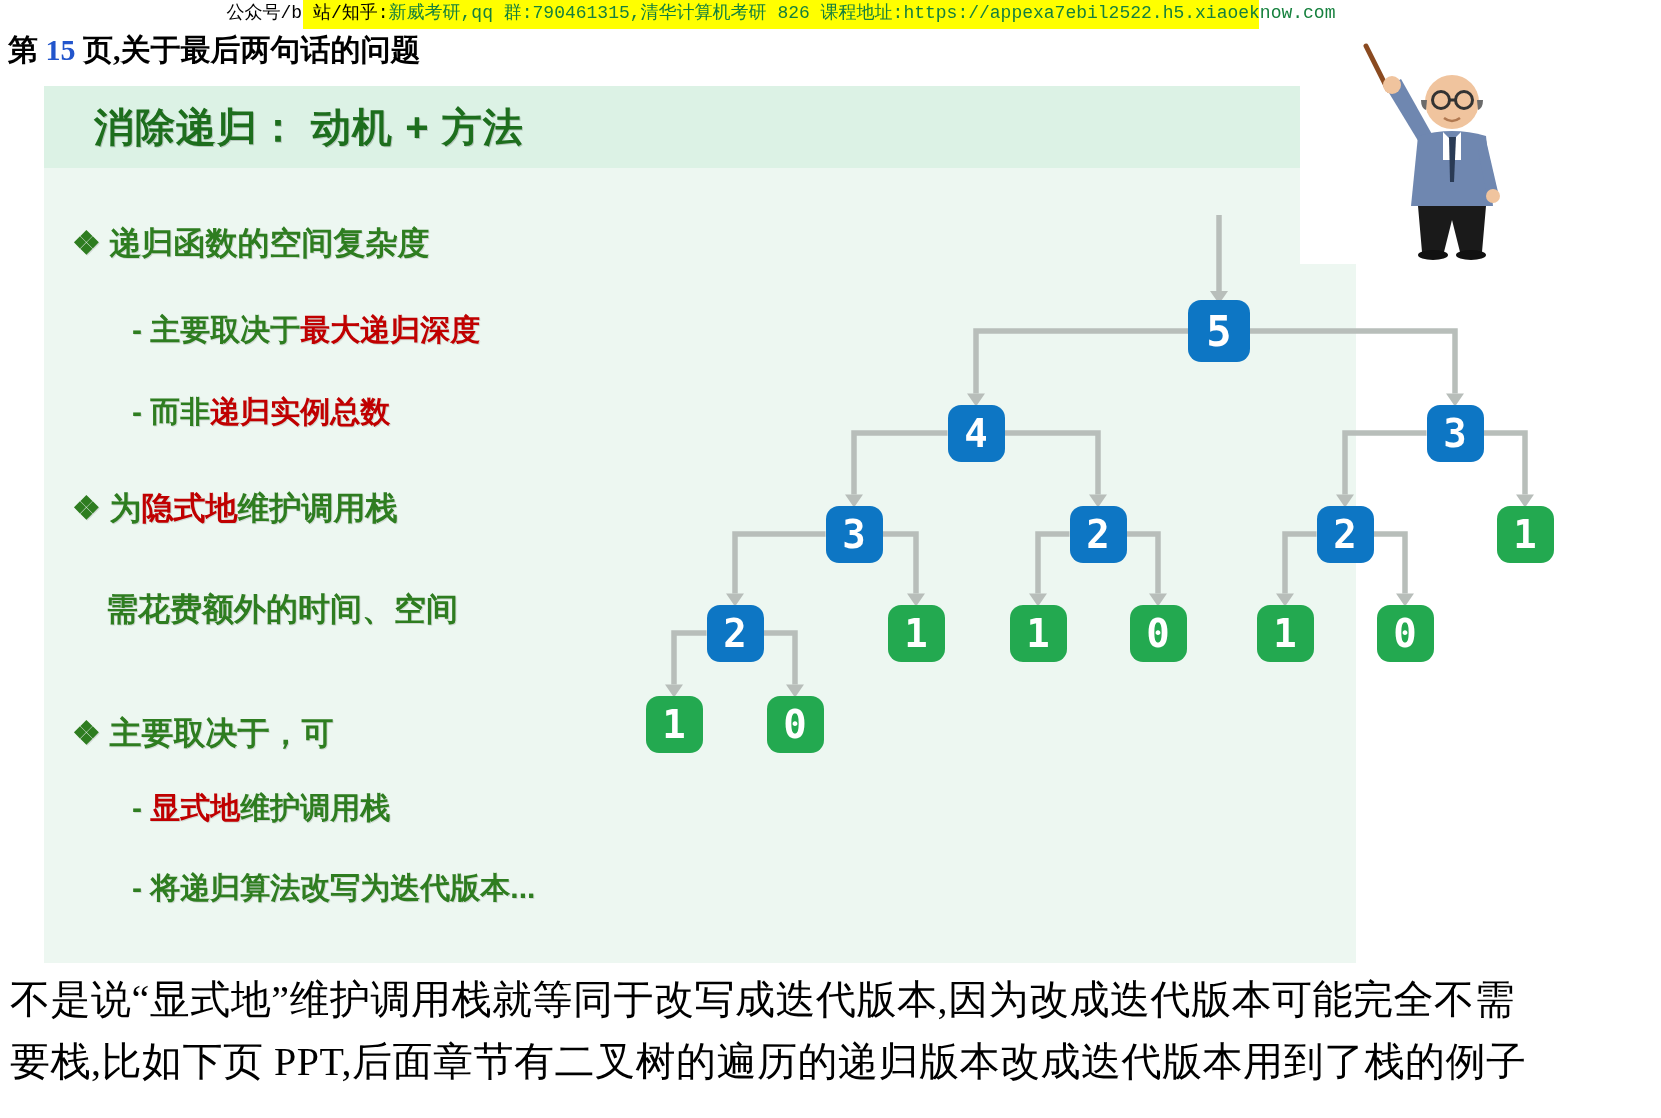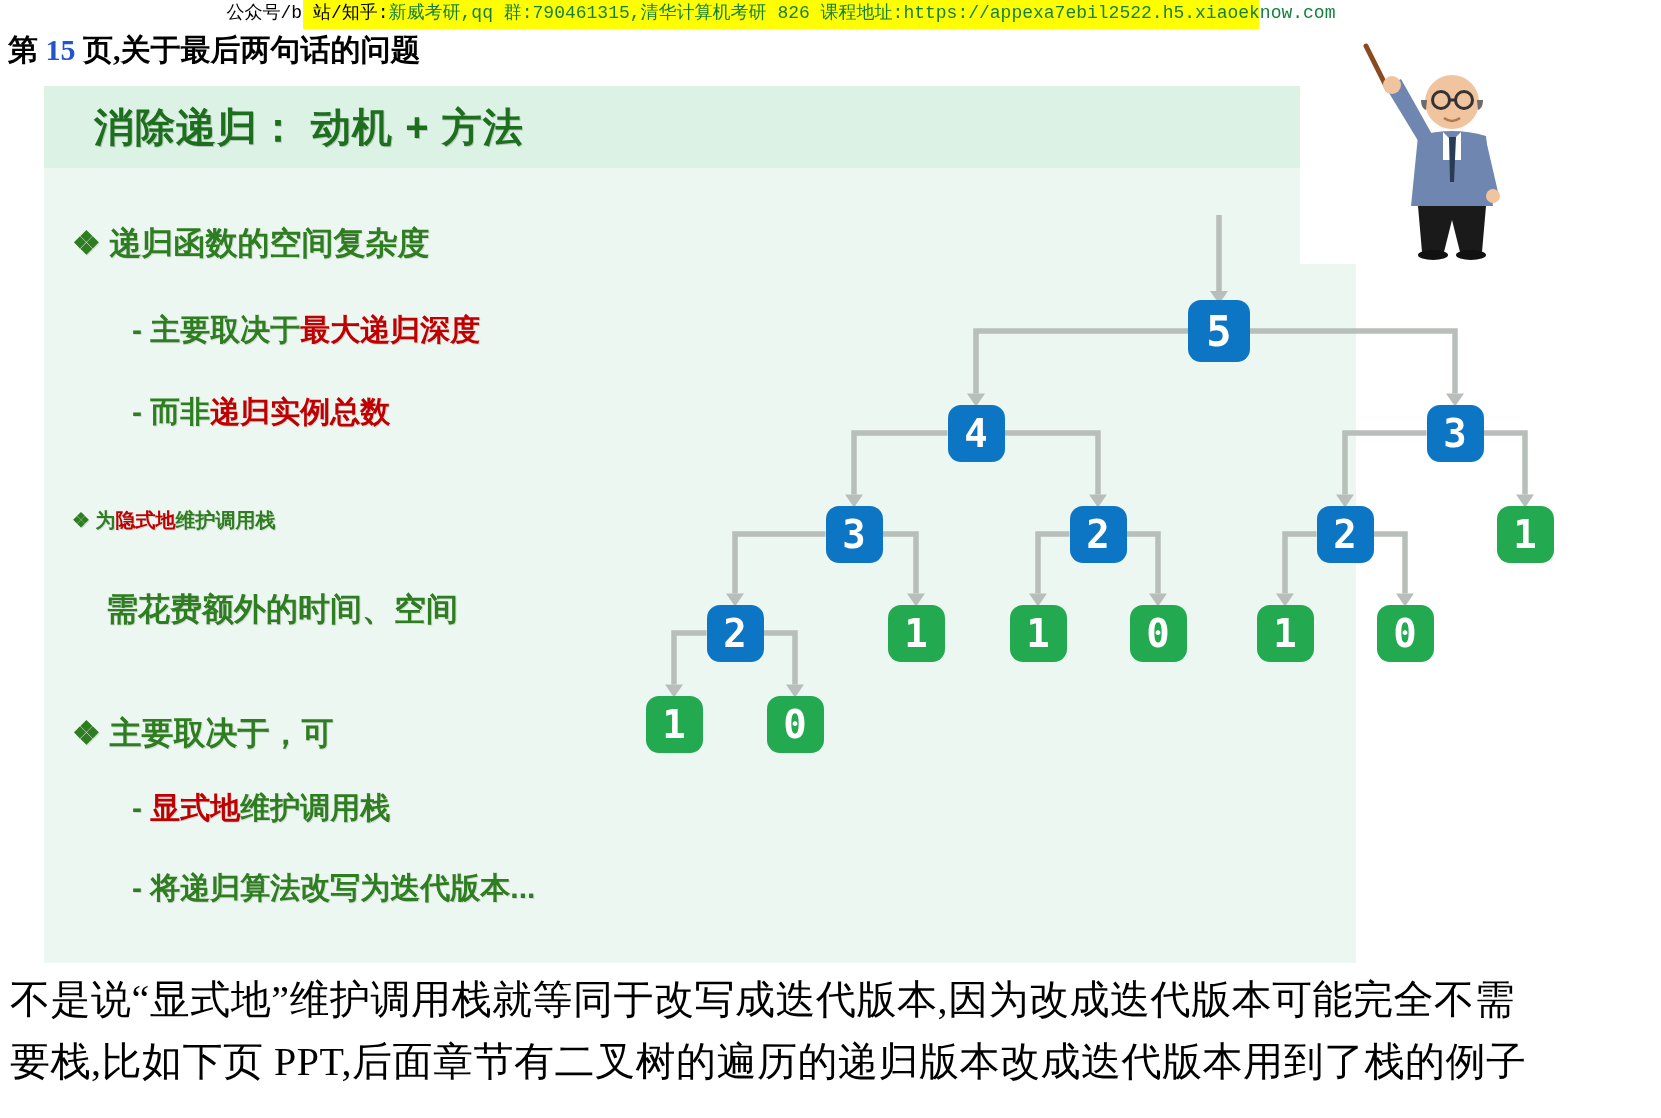--- a/index.html
+++ b/index.html
@@ -68,21 +68,21 @@
 </div>
 
 <div class="slide" id="slide" style="background: rgb(237, 247, 241);">
   <div class="titlebar" id="titlebar" style="background: rgb(220, 242, 229);">
     <div class="title" id="slide-title" style="color: rgb(29, 110, 29);">消除递归： 动机 + 方法</div>
   </div>
   <div id="bullets">
       <div class="bullet" style="left: 28px; top: 136px; font-size: 32px;"><span style="color: rgb(46, 125, 32);">❖ 递归函数的空间复杂度</span></div>
       <div class="bullet" style="left: 88px; top: 224px; font-size: 30px;"><span style="color: rgb(46, 125, 32);">-  主要取决于</span><span style="color: rgb(192, 0, 0);">最大递归深度</span></div>
       <div class="bullet" style="left: 88px; top: 306px; font-size: 30px;"><span style="color: rgb(46, 125, 32);">-  而非</span><span style="color: rgb(192, 0, 0);">递归实例总数</span></div>
-      <div class="bullet" style="left: 28px; top: 421px; font-size: 20px;"><span style="color: rgb(46, 125, 32);">❖ 为</span><span style="color: rgb(192, 0, 0);">隐式地</span><span style="color: rgb(46, 125, 32);">维护调用栈</span></div>
+      <div class="bullet" style="left: 28px; top: 401px; font-size: 32px;"><span style="color: rgb(46, 125, 32);">❖ 为</span><span style="color: rgb(192, 0, 0);">隐式地</span><span style="color: rgb(46, 125, 32);">维护调用栈</span></div>
       <div class="bullet" style="left: 62px; top: 502px; font-size: 32px;"><span style="color: rgb(46, 125, 32);">需花费额外的时间、空间</span></div>
       <div class="bullet" style="left: 28px; top: 626px; font-size: 32px;"><span style="color: rgb(46, 125, 32);">❖ 主要取决于，可</span></div>
       <div class="bullet" style="left: 88px; top: 702px; font-size: 30px;"><span style="color: rgb(46, 125, 32);">-  </span><span style="color: rgb(192, 0, 0);">显式地</span><span style="color: rgb(46, 125, 32);">维护调用栈</span></div>
       <div class="bullet" style="left: 88px; top: 782px; font-size: 30px; text-align: center;"><span style="color: rgb(46, 125, 32);">-  将递归算法改写为迭代版本...</span></div>
     </div>
 </div>
 
 <svg id="tree-svg" width="1661" height="1118">
     <polyline points="1188,331 976,331 976,393.5" fill="none" stroke="#b8beba" stroke-width="5.5"></polyline>
     <polygon points="967,393.5 985,393.5 976,406.5" fill="#b8beba"></polygon>

